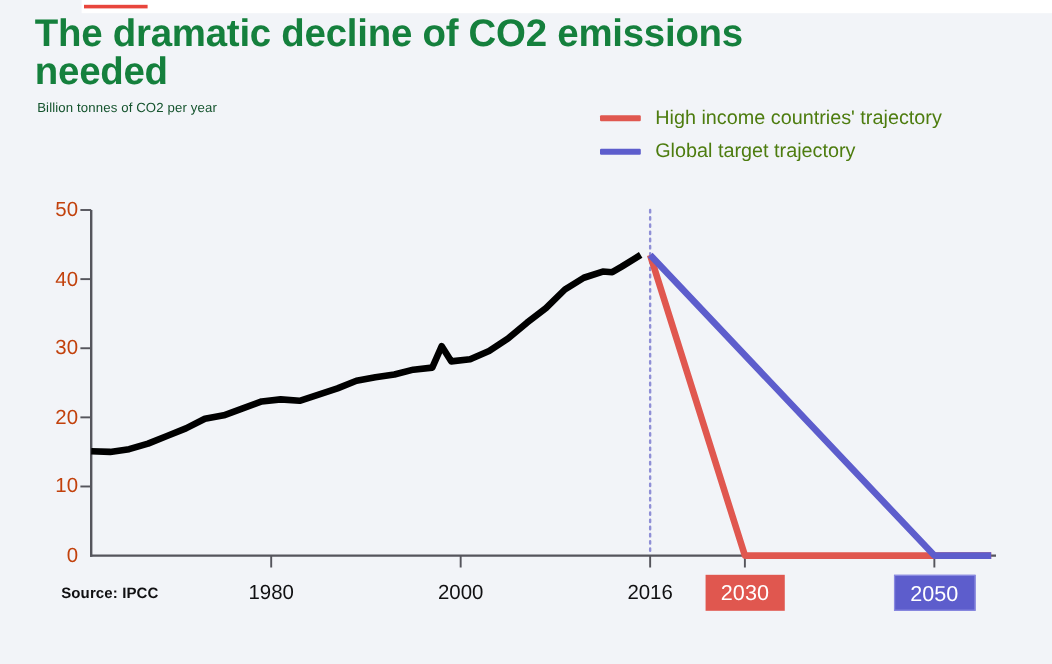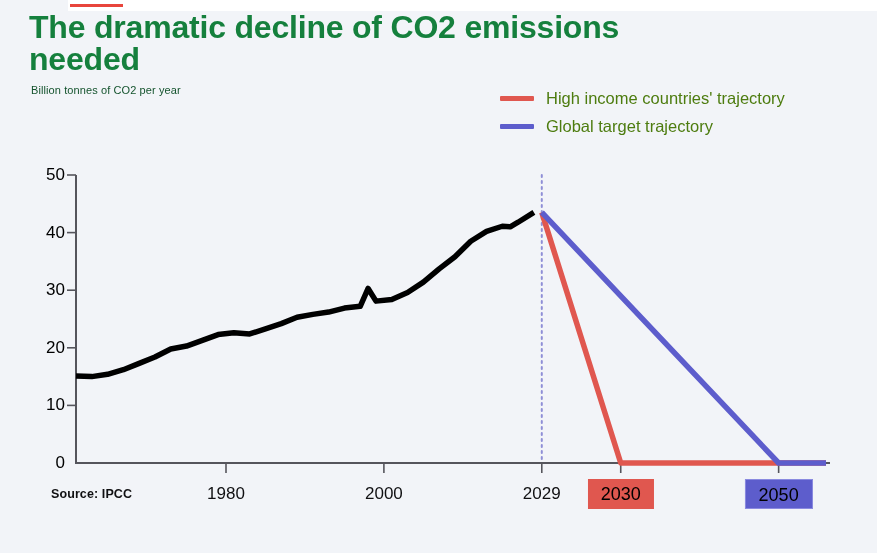--- a/index.html
+++ b/index.html
@@ -95,21 +95,21 @@
     left: 0;
     top: 0;
     width: 877px;
     height: 553px;
     pointer-events: none;
   }
 
   .ylabel {
     position: absolute;
     font-size: 17px;
-    color: #000000;
+    color: #c2410c;
     text-align: right;
     width: 46px;
     transform: translateY(-50%);
   }
   .xlabel {
     position: absolute;
     font-size: 17px;
     color: #101012;
     text-align: center;
     width: 70px;
@@ -124,21 +124,21 @@
     font-weight: bold;
     color: #101012;
     letter-spacing: 0.1px;
   }
 
   .year-badge {
     position: absolute;
     height: 30px;
     line-height: 30px;
     padding: 0 13px;
-    color: #000000;
+    color: #ffffff;
     font-size: 18px;
     text-align: center;
     transform: translateX(-50%);
     top: 479px;
     white-space: nowrap;
   }
   .year-badge.red { background: #e0574f; }
   .year-badge.blue { background: #5d5dcc; border: 1px solid #8a8ae0; box-sizing: border-box; }
 </style>
 </head>
@@ -187,21 +187,21 @@
 
   <div id="axis-labels">
       <div class="ylabel" style="left: 19px; top: 463px;">0</div>
       <div class="ylabel" style="left: 19px; top: 405.4px;">10</div>
       <div class="ylabel" style="left: 19px; top: 347.8px;">20</div>
       <div class="ylabel" style="left: 19px; top: 290.2px;">30</div>
       <div class="ylabel" style="left: 19px; top: 232.6px;">40</div>
       <div class="ylabel" style="left: 19px; top: 175px;">50</div>
       <div class="xlabel" style="left: 226px; top: 484px;">1980</div>
       <div class="xlabel" style="left: 383.895px; top: 484px;">2000</div>
-      <div class="xlabel" style="left: 541.789px; top: 484px;">2029</div>
+      <div class="xlabel" style="left: 541.789px; top: 484px;">2016</div>
     </div>
 
   <div class="source">Source: IPCC</div>
 
   <div id="badges">
       <div class="year-badge red" style="left: 620.737px; background: rgb(224, 87, 79);">2030</div>
       <div class="year-badge blue" style="left: 778.632px; background: rgb(93, 93, 204);">2050</div>
     </div>
 
 </div>

